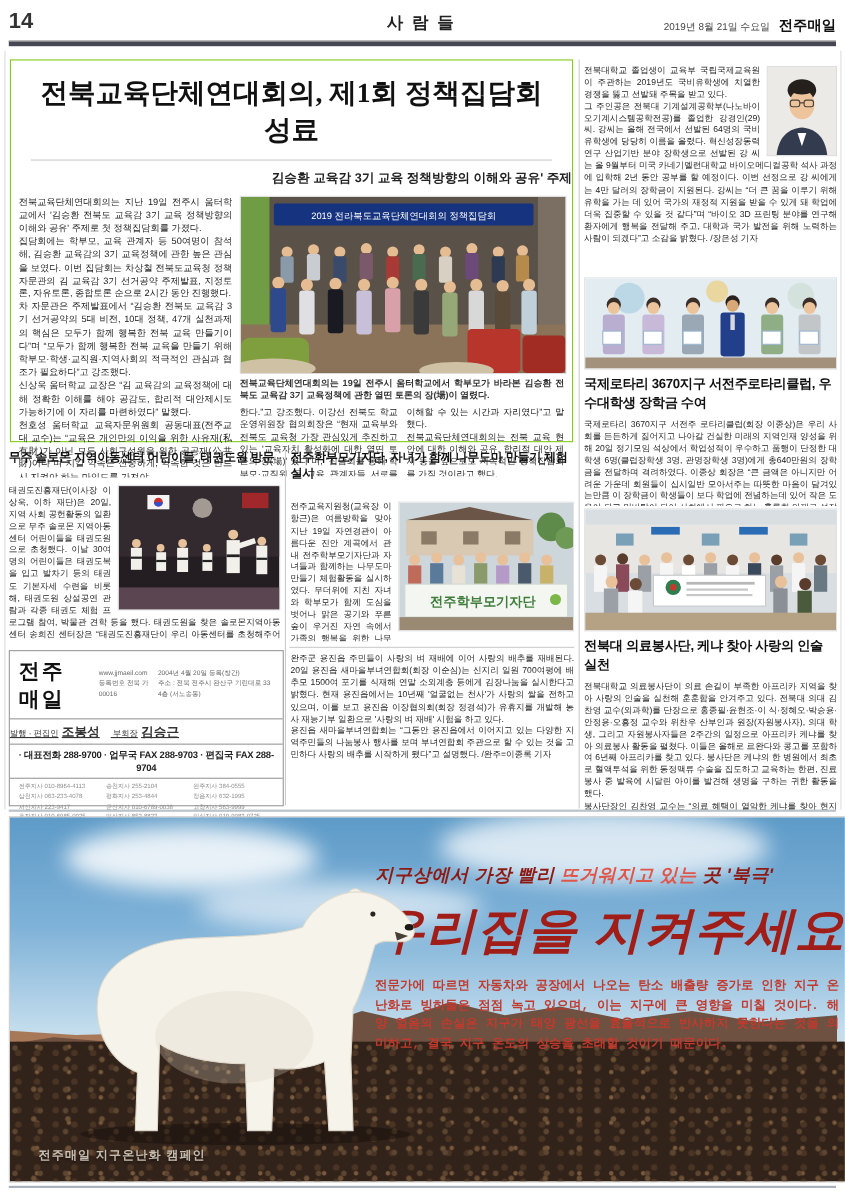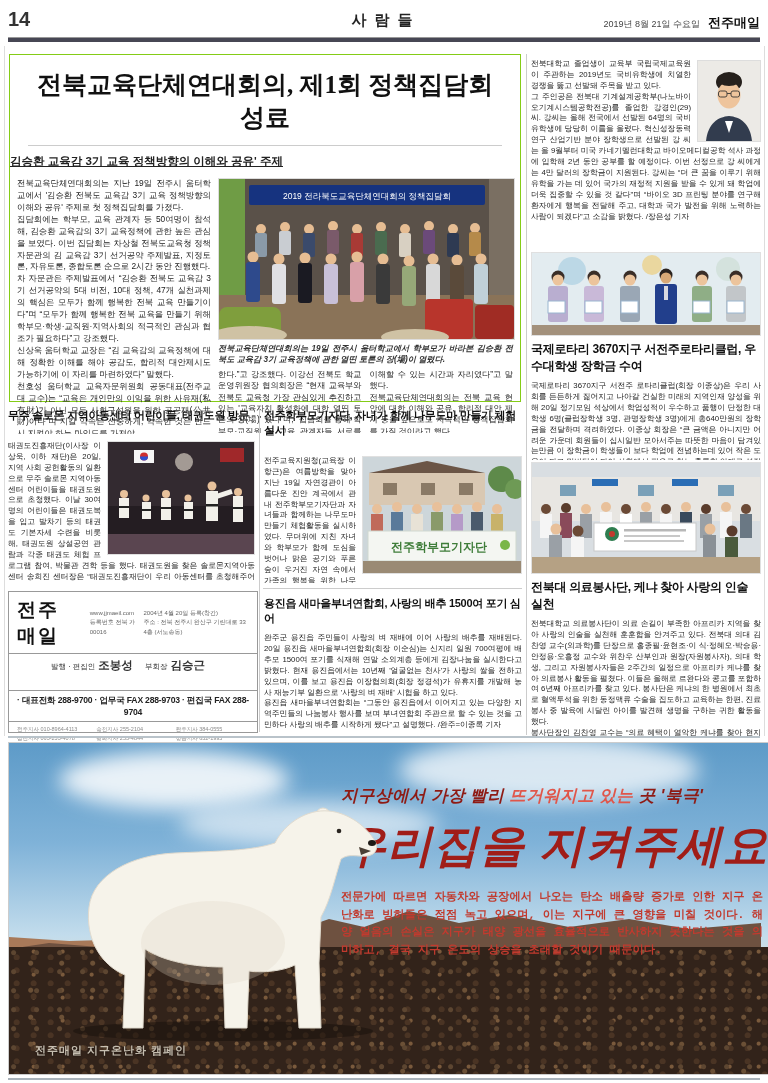--- a/index.html
+++ b/index.html
@@ -11,25 +11,25 @@
   .hdr-num{position:absolute;left:8px;top:8px;font-size:20px;font-weight:bold;color:#333;}
   .hdr-sec{position:absolute;left:4px;right:0;top:11px;text-align:center;font-size:15px;font-weight:bold;letter-spacing:8px;color:#222;}
   .hdr-right{position:absolute;right:8px;top:14px;font-size:9px;color:#444;}
   .hdr-paper{font-size:13px;font-weight:900;color:#111;margin-left:8px;}
   .hdr-rule{position:absolute;left:8px;top:37px;width:752px;height:4px;background:#474754;border-top:1px solid #999;}
   .frame{position:absolute;left:4px;top:46px;width:759px;height:690px;border-left:1px solid #ddd;border-right:1px solid #ddd;}
   
   .main-art{position:absolute;left:9px;top:54px;width:512px;height:348px;border:1px solid #84cc16;box-sizing:border-box;}
   .main-h{margin:13px 18px 0;text-align:center;font-size:25px;font-weight:bold;color:#111;
           font-family:"Liberation Serif",serif;letter-spacing:0px;border-bottom:1px solid #ccc;padding-bottom:11px;}
-  .main-sub{margin:8px 0 0;text-align:left;font-size:11.5px;font-weight:bold;color:#222;text-decoration:underline;}
+  .main-sub{margin:8px 0 0;text-align:right;font-size:11.5px;font-weight:bold;color:#222;}
   .main-body{display:flex;gap:7px;padding:9px 7px 0;}
   .mcol1{width:203px;font-size:8.4px;line-height:1.42;height:256px;overflow:hidden;color:#222;}
   .mright{width:295px;}
-  .mcap{font-size:8.2px;font-weight:bold;color:#333;line-height:1.35;margin:3px 0 4px;text-align:justify;font-style:italic;}
+  .mcap{font-size:8.2px;font-weight:bold;color:#333;line-height:1.35;margin:3px 0 4px;text-align:justify;}
   .subcols{display:flex;gap:8px;}
   .subcol{flex:1;font-size:8.2px;line-height:1.38;height:64px;overflow:hidden;color:#222;}
   
   .vdiv-main{position:absolute;left:526px;top:54px;width:1px;height:681px;background:#ccc;}
   .vdiv-mid{position:absolute;left:259px;top:408px;width:1px;height:324px;background:#ccc;}
   .hsep3{position:absolute;left:263px;top:588px;width:259px;border-top:1px solid #ccc;}
   .hsep-bot{position:absolute;left:8px;top:736px;width:752px;height:2px;background:#b9c3ca;}
   .bottom-rule{position:absolute;left:8px;top:1078px;width:752px;height:2px;background:#a9b2ba;}
   
   .rcol{position:absolute;left:531px;top:48px;width:230px;}
@@ -48,21 +48,21 @@
   .mid2{position:absolute;left:264px;top:406px;width:258px;height:177px;overflow:hidden;}
   .mid3{position:absolute;left:264px;top:594px;width:258px;height:140px;overflow:hidden;}
   .m-head{font-size:11px;font-weight:bold;color:#111;margin:2px 0 7px;letter-spacing:-0.3px;}
   .m-body{font-size:7.8px;line-height:1.4;color:#222;}
   .m-photo{float:right;margin:0 0 4px 6px;border:1px solid #e0e0e0;}
   
   .mast{position:absolute;left:8px;top:591px;width:250px;height:142px;border:1px solid #999;box-sizing:border-box;background:#fff;}
   .mast-r1{display:flex;align-items:center;padding:5px 8px 4px;border-bottom:1px solid #999;}
   .mast-title{font-size:19px;font-weight:900;letter-spacing:2px;color:#111;}
   .mast-info{display:flex;gap:8px;margin-left:10px;font-size:6px;color:#666;line-height:1.55;}
-  .mast-r2{text-align:center;padding:4px 0 17px;border-bottom:1px solid #999;font-size:7.5px;color:#333;}
+  .mast-r2{text-align:left;padding:4px 0 3px;border-bottom:1px solid #999;font-size:7.5px;color:#333;text-decoration:underline;}
   .mast-r2 b{font-size:11.5px;margin:0 10px 0 3px;}
   .mast-r3{text-align:center;padding:4px 0;border-bottom:1px solid #999;font-size:8.6px;font-weight:bold;color:#222;letter-spacing:-0.2px;}
   .mast-br{display:flex;gap:6px;padding:3px 8px;border-bottom:1px solid #999;}
   .mast-br div{flex:1;font-size:5.5px;line-height:1.7;color:#8c8c8c;white-space:pre-line;}
   .mast-foot{padding:3px 4px;font-size:6.2px;color:#555;text-align:center;}
   
   .ad{position:absolute;left:8px;top:742px;width:764px;height:333px;overflow:hidden;border:1px solid #ccc;box-sizing:border-box;
       background:linear-gradient(180deg,#5e9bc8 0%,#7fb2d8 30%,#c2dcec 58%,#e6e2d4 74%,#d9c6a0 78%);}
   .cloud{position:absolute;background:#fff;border-radius:50%;filter:blur(10px);opacity:.85;}
   .cl1{left:50px;top:8px;width:230px;height:58px;}
@@ -346,21 +346,20 @@
       </g>
       <rect x="5" y="74" width="148" height="30" fill="#f4f6f2" stroke="#cfd8cf"></rect>
       <text x="76" y="94" text-anchor="middle" font-size="12" font-weight="bold" fill="#3f7d3a">전주학부모기자단</text>
       <circle cx="142" cy="88" r="5" fill="#7ab648"></circle>
       <rect y="104" width="158" height="12" fill="#9a8a74"></rect>
     </svg><span>전주교육지원청(교육장 이항근)은 여름방학을 맞아 지난 19일 자연경관이 아름다운 진안 계곡에서 관내 전주학부모기자단과 자녀들과 함께하는 나무도마 만들기 체험활동을 실시하였다. 무더위에 지친 자녀와 학부모가 함께 도심을 벗어나 맑은 공기와 푸른 숲이 우거진 자연 속에서 가족의 행복을 위한 나무도마를 만들고 물놀이도 함께 하는 시간을 통해 여름방학 동안의 행복한 추억으로 기억될 수 있도록 프로그램을 기획한 것이다. 자녀들의 고사리 손놀림에 거칠었던 나무 결이 바이올린 모양의 예쁜 도마로 완성되자 웃음 꽃이 만발했으며 40여명의 학부모와 자녀들은 각자 준비해 온 점심을 함께 나눠먹으며 자녀교육 역량 강화를 위한 다양한 정보도 교환하는 등 자연 속에서 힐링의 시간을 갖었다  /장은성 기자</span>
   </div>
 </div>
 
 <div class="mid3">
-  <div class="m-head">용진읍 새마을부녀연합회, 사랑의 배추 1500여 포기 심어</div>
   <div class="m-body jt">완주군 용진읍 주민들이 사랑의 벼 재배에 이어 사랑의 배추를 재배된다. 20일 용진읍 새마을부녀연합회(회장 이순심)는 신지리 일원 700여평에 배추모 1500여 포기를 식재해 연말 소외계층 등에게 김장나눔을 실시한다고 밝혔다. 현재 용진읍에서는 10년째 '얼굴없는 천사'가 사랑의 쌀을 전하고 있으며, 이를 보고 용진읍 이장협의회(회장 정경석)가 유휴지를 개발해 농사 재능기부 일환으로 '사랑의 벼 재배' 시험을 하고 있다.
 용진읍 새마을부녀연합회는 “그동안 용진읍에서 이어지고 있는 다양한 지역주민들의 나눔봉사 행사를 보며 부녀연합회 주관으로 할 수 있는 것을 고민하다 사랑의 배추를 시작하게 됐다”고 설명했다.  /완주=이종록 기자</div>
 </div>
 
 <div class="mast">
   <div class="mast-r1">
     <div class="mast-title">전주매일</div>
     <div class="mast-info">
       <div>
         <div>www.jjmaeil.com</div>

